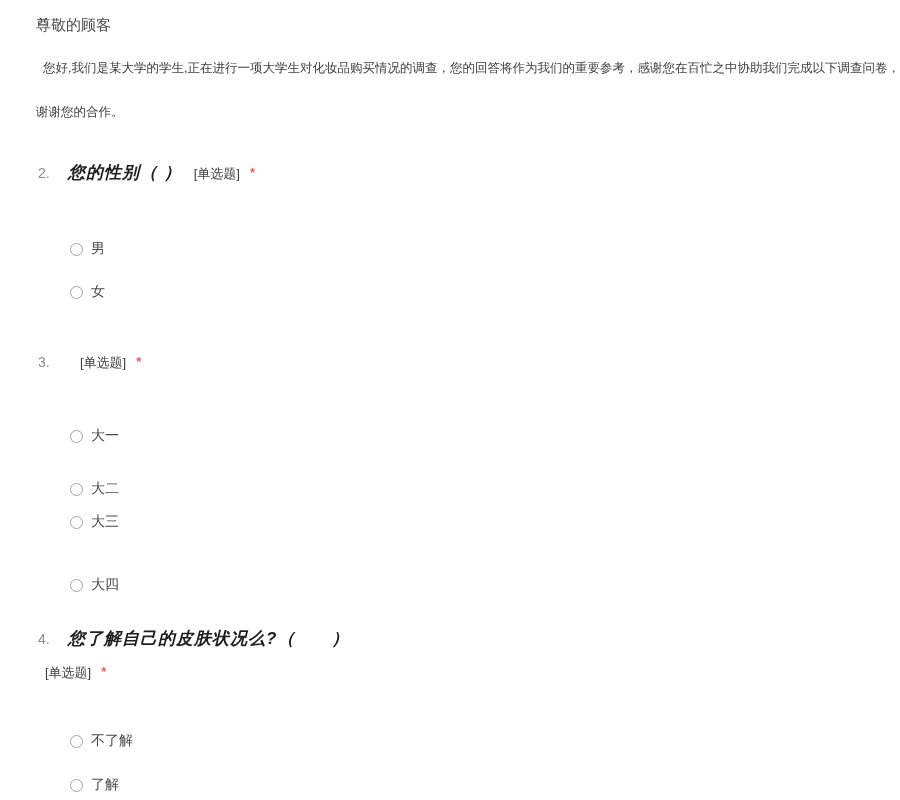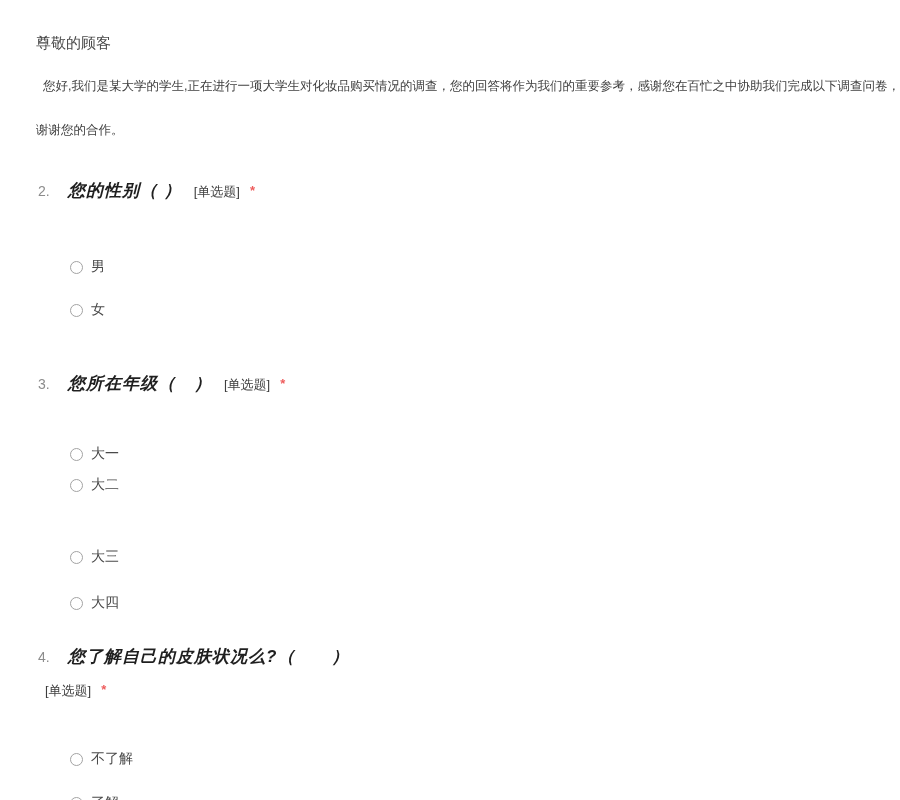--- a/index.html
+++ b/index.html
@@ -9,21 +9,21 @@
       background: #ffffff;
       font-family: "Liberation Sans", "DejaVu Sans", sans-serif;
     }
     .page {
       position: relative;
       width: 900px;
       height: 800px;
       overflow: hidden;
       background: var(--bg, #ffffff);
     }
-    .abs { position: absolute; margin-top: 18px; }
+    .abs { position: absolute; }
 
     .greeting {
       left: 36px; top: 16px;
       font-size: 15px;
       color: #4a4a4a;
       white-space: nowrap;
     }
     .intro-line {
       left: 36px;
       font-size: 12.5px;
@@ -116,33 +116,32 @@
     <span class="radio"></span>
     <span class="opt-label">男</span>
   </div>
   <div class="abs opt-row" style="top:283px">
     <span class="radio"></span>
     <span class="opt-label">女</span>
   </div>
 
   <div class="abs q-head" style="top:354px">
     <span class="q-num">3.</span>
-    <span class="q-title">您所在年级（　）</span>
     <span class="q-type">[单选题]</span>
     <span class="q-star">*</span>
   </div>
   <div class="abs opt-row" style="top:427px">
     <span class="radio"></span>
     <span class="opt-label">大一</span>
   </div>
-  <div class="abs opt-row" style="top:458px">
+  <div class="abs opt-row" style="top:480px">
     <span class="radio"></span>
     <span class="opt-label">大二</span>
   </div>
-  <div class="abs opt-row" style="top:530px">
+  <div class="abs opt-row" style="top:513px">
     <span class="radio"></span>
     <span class="opt-label">大三</span>
   </div>
   <div class="abs opt-row" style="top:576px">
     <span class="radio"></span>
     <span class="opt-label">大四</span>
   </div>
 
   <div class="abs q-head" style="top:627px">
     <span class="q-num">4.</span>

